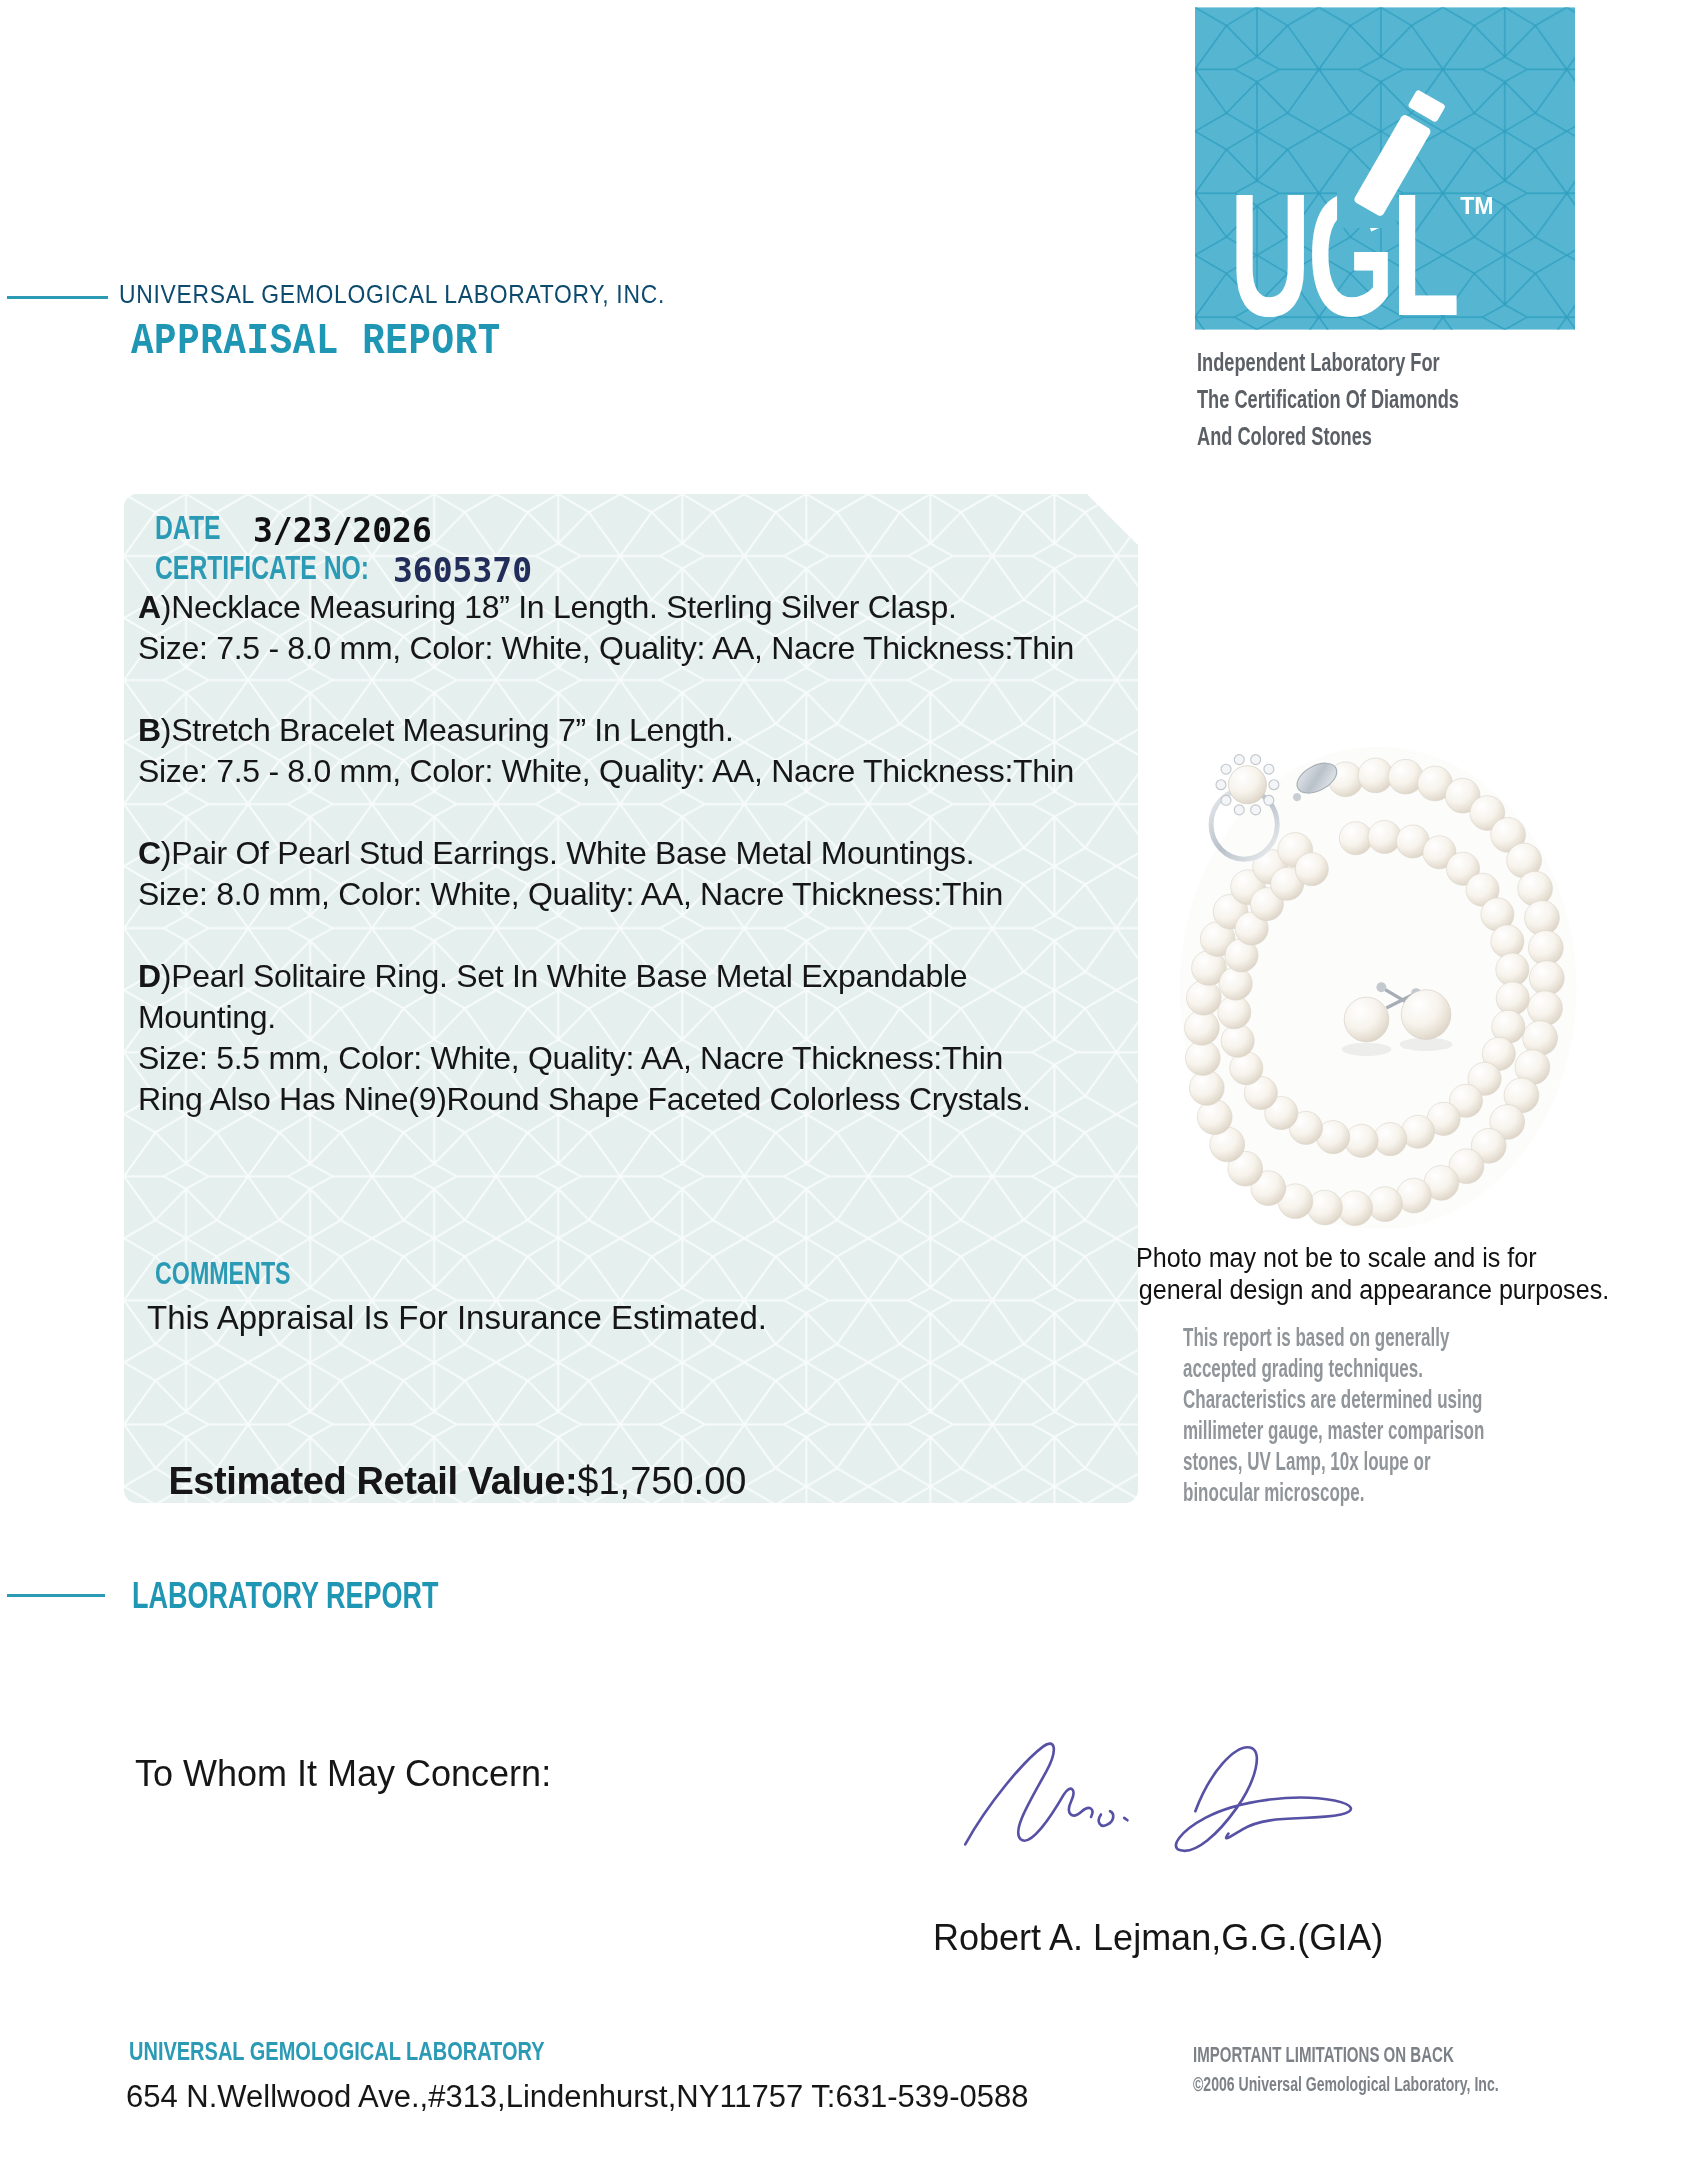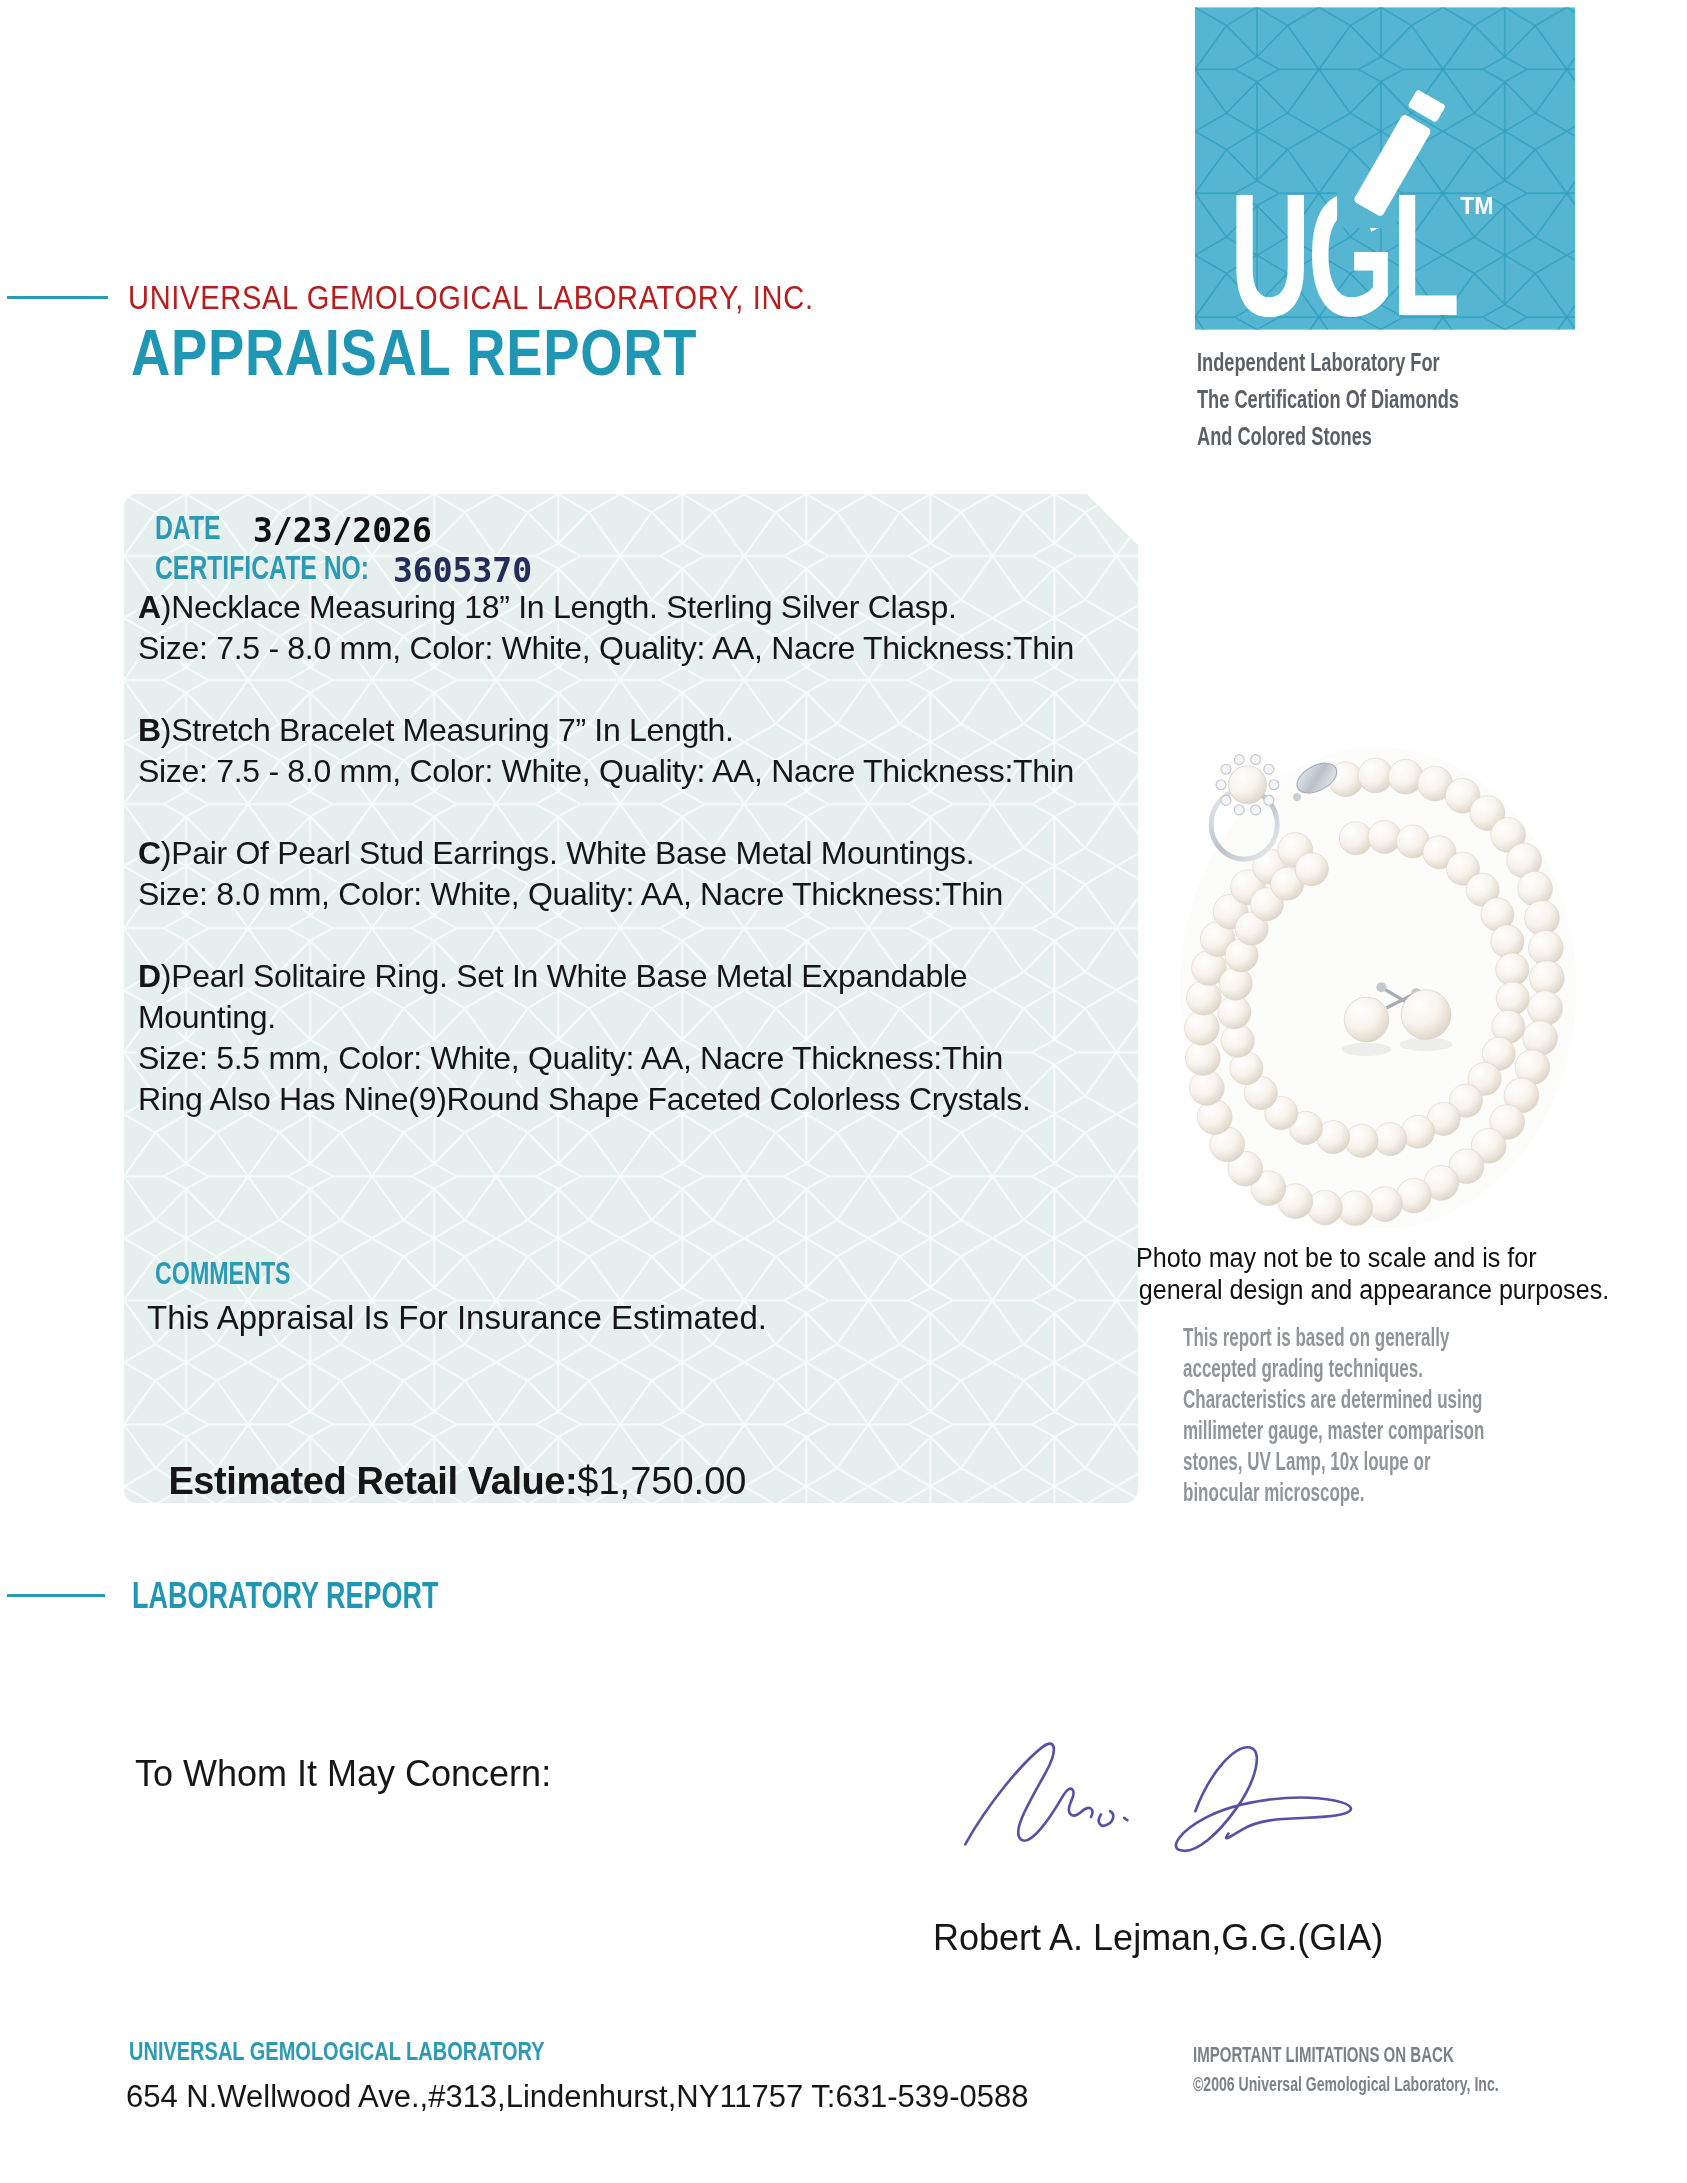--- a/index.html
+++ b/index.html
@@ -3,23 +3,23 @@
 <meta charset="utf-8">
 <style>
   html,body{margin:0;padding:0;}
   body{width:1687px;height:2183px;position:relative;background:#ffffff;
        font-family:"Liberation Sans",sans-serif;color:#161616;overflow:hidden;}
   .abs{position:absolute;}
   .cond{display:inline-block;transform-origin:0 50%;white-space:nowrap;}
   
   .rule{position:absolute;height:3.3px;background:#2a9ab5;}
   #rule-top{left:6.6px;top:296px;width:101px;}
-  #company-header{left:128px;top:279px;font-size:33px;color:#b91c1c;letter-spacing:0.8px;}
+  #company-header{left:119px;top:279px;font-size:26px;color:#0c4a6e;letter-spacing:0.8px;}
   #company-header .cond{transform:scaleX(0.88);}
-  #page-title{left:131px;top:316px;font-size:64px;font-weight:bold;color:#1e96b4;letter-spacing:0.8px;}
+  #page-title{left:131px;top:316px;font-size:44px;font-weight:bold;color:#1e96b4;letter-spacing:0.8px;font-family:Liberation Mono, monospace;}
   #page-title .cond{transform:scaleX(0.85);}
   
   #logo-svg{left:1195px;top:6.6px;}
   #logo-tagline{left:1197px;top:344px;font-size:26px;font-weight:bold;color:#5b6066;line-height:37px;}
   #logo-tagline .cond{transform:scaleX(0.70);}
   
   #report-box{left:124px;top:494px;width:1014px;height:1009px;background:#e4efee;
      clip-path:polygon(0 0, calc(100% - 51px) 0, 100% 51px, 100% 100%, 0 100%);border-radius:13px;}
   #box-mesh{position:absolute;left:0;top:0;}
   .boxrow{position:absolute;white-space:nowrap;}

